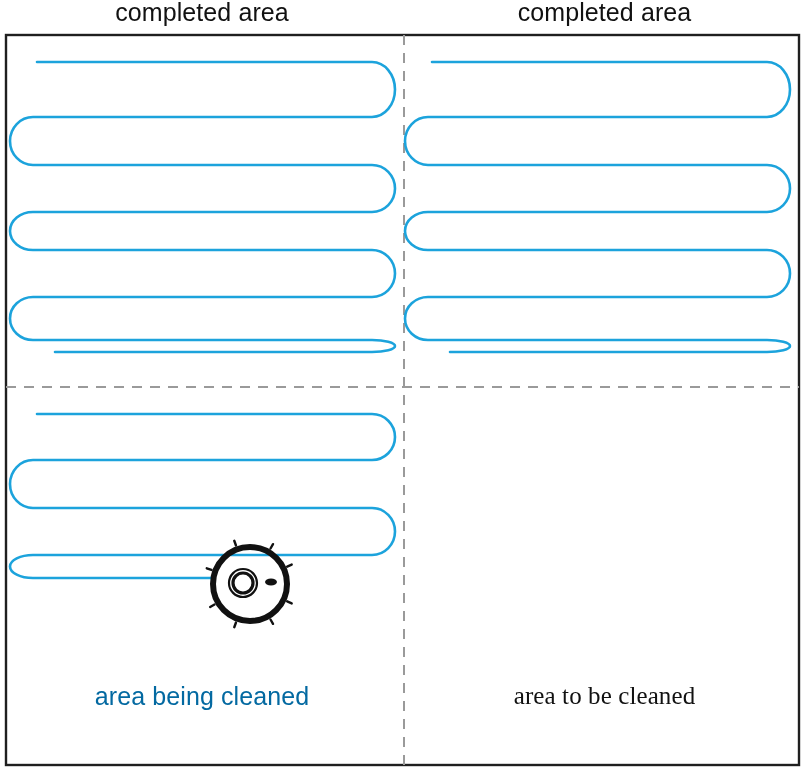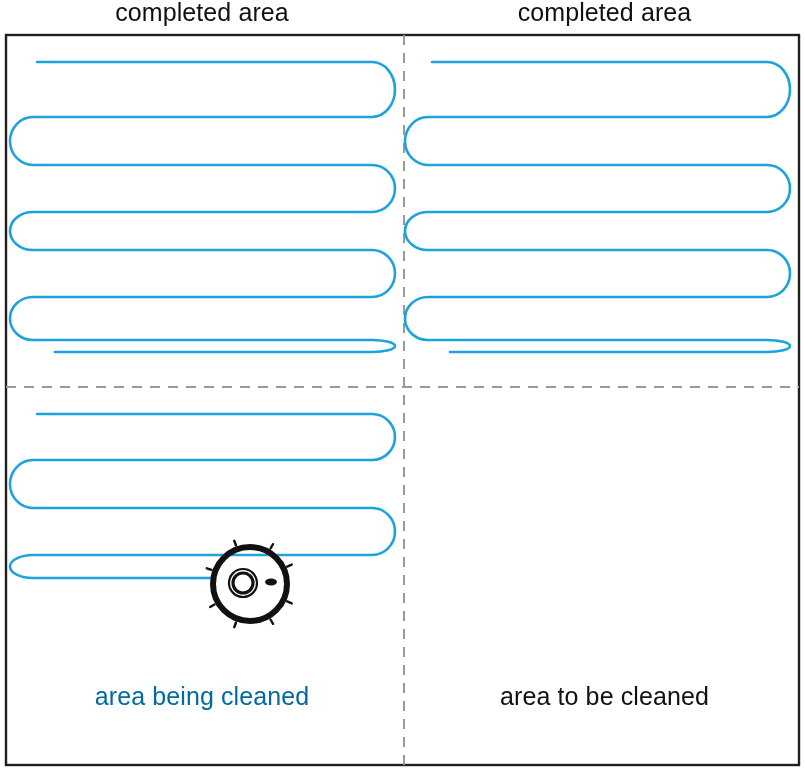--- a/index.html
+++ b/index.html
@@ -13,21 +13,21 @@
     position:absolute;
     font-size:25px;
     color:#111111;
     letter-spacing:0.1px;
     white-space:nowrap;
     text-align:center;
   }
   #lbl-tl{left:0px;  top:-2px; width:404px;}
   #lbl-tr{left:404px;top:-2px; width:401px;}
   #lbl-bl{left:0px;  top:682px;width:404px;}
-  #lbl-br{left:404px;top:682px;width:401px;}
+  #lbl-br{left:404px;top:682px;width:401px;font-family:Liberation Serif, serif;}
   svg{position:absolute;left:0;top:0;}
 </style>
 </head>
 <body>
 
 <div id="stage">
 
   <div class="lbl" id="lbl-tl" style="color: rgb(17, 17, 17);">completed area</div>
   <div class="lbl" id="lbl-tr" style="color: rgb(17, 17, 17);">completed area</div>
   <div class="lbl" id="lbl-bl" style="color: #0369a1;">area being cleaned</div>

